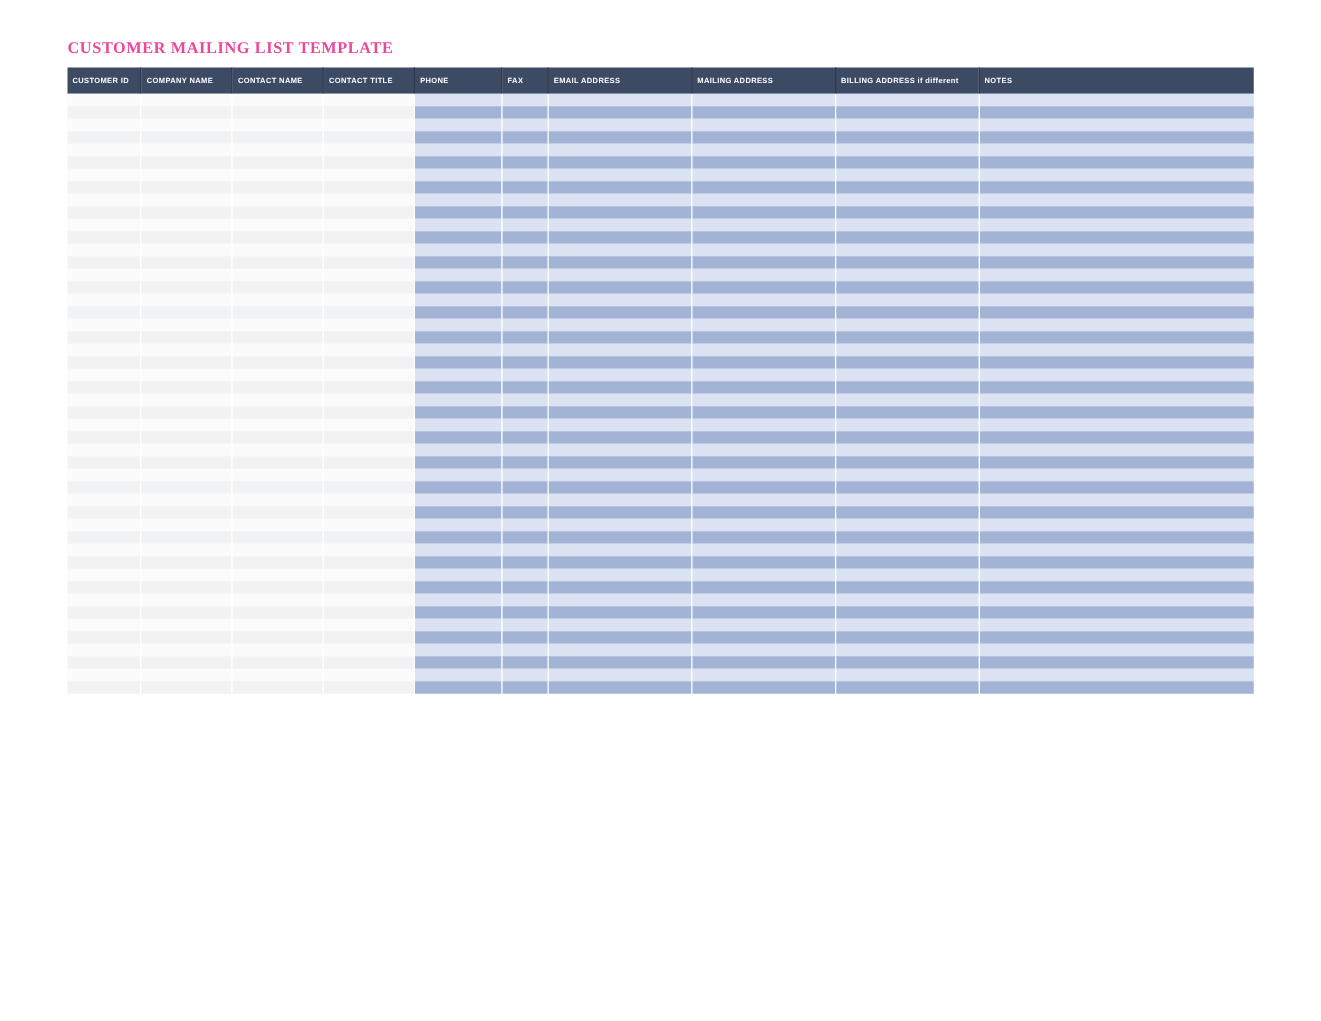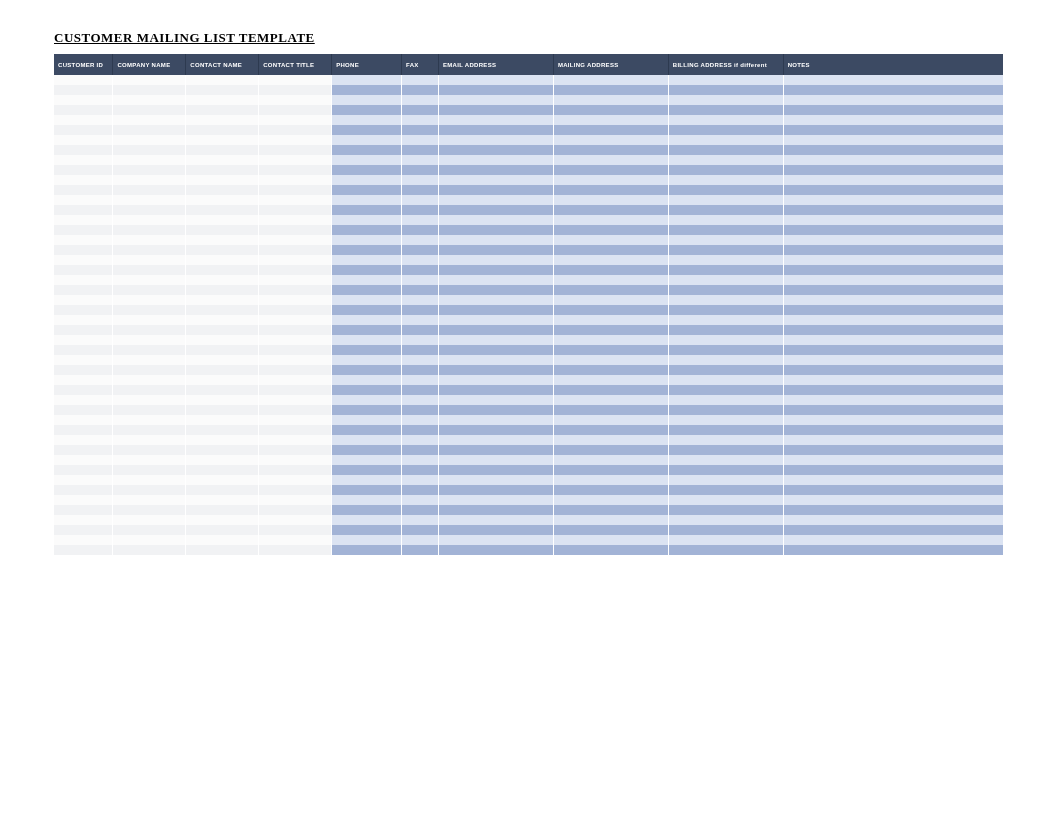--- a/index.html
+++ b/index.html
@@ -10,26 +10,25 @@
   }
   .page {
     width: 1057px;
     height: 817px;
     position: relative;
     box-sizing: border-box;
     padding: 30px 54px 0 54px;
   }
   .title {
     font-family: Georgia, "Times New Roman", serif;
-    color: #000000;
+    color: #ec4899;
     font-size: 13px;
     letter-spacing: 0.5px;
     margin-bottom: 8px;
     font-weight: 600;
-    text-decoration: underline;
   }
   table.mailing {
     border-collapse: collapse;
     width: 100%;
     table-layout: fixed;
   }
   table.mailing th {
     background: #3c4a63;
     color: #ffffff;
     font-size: 6px;

